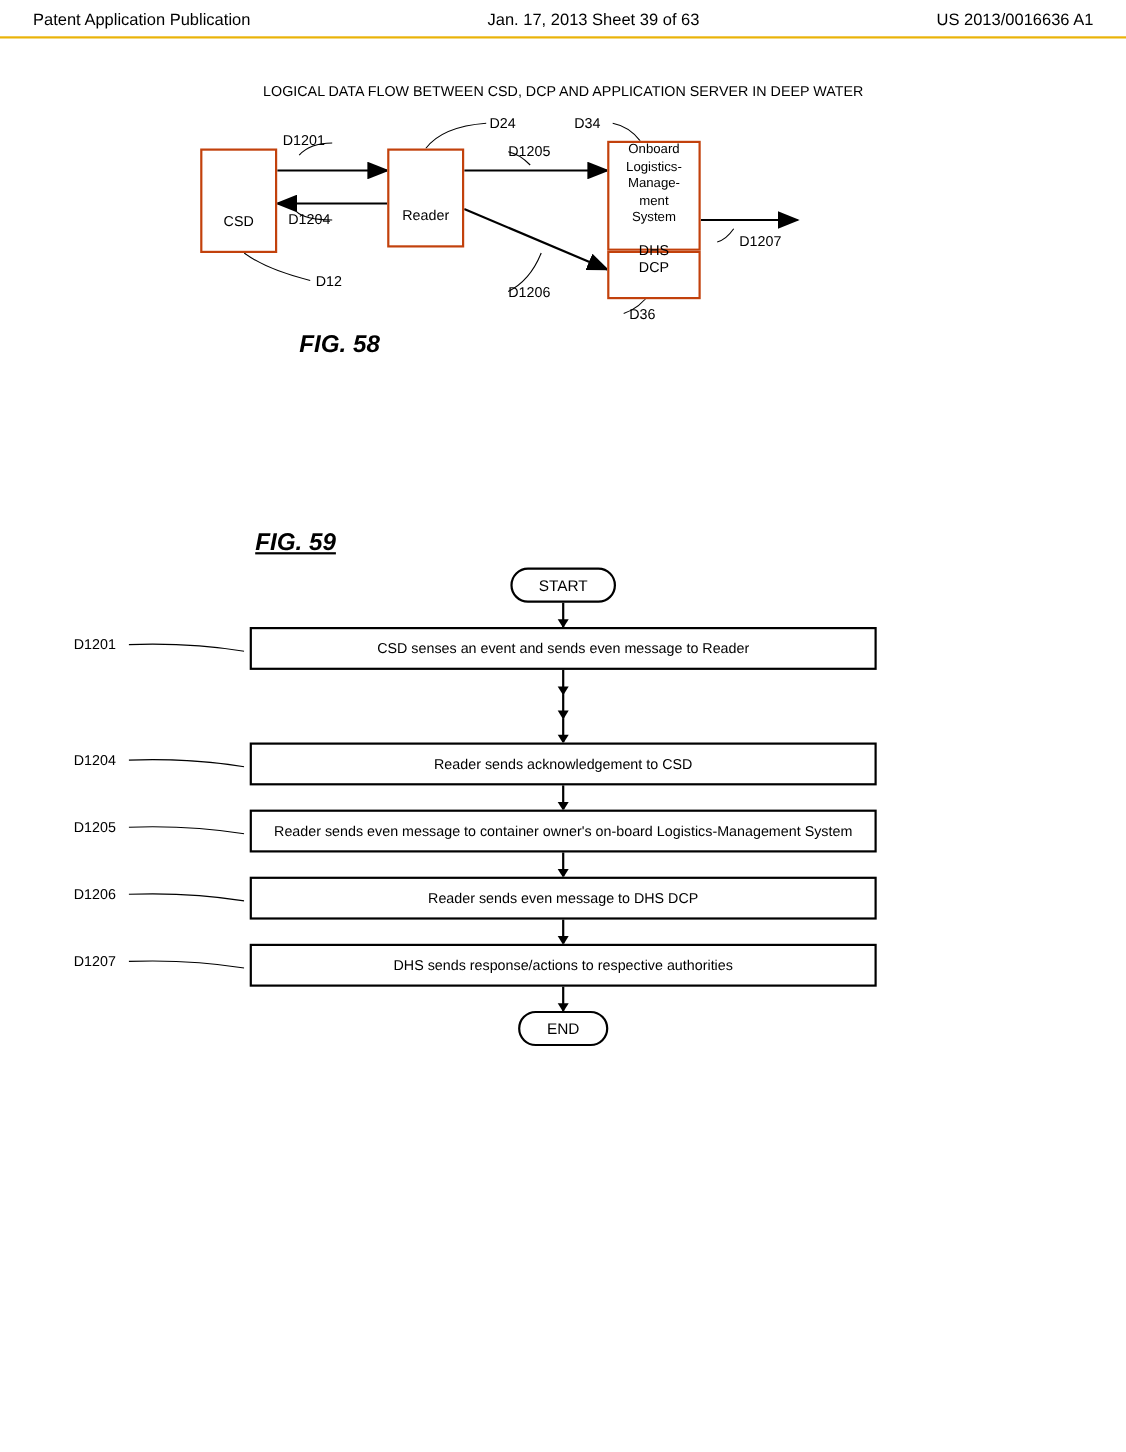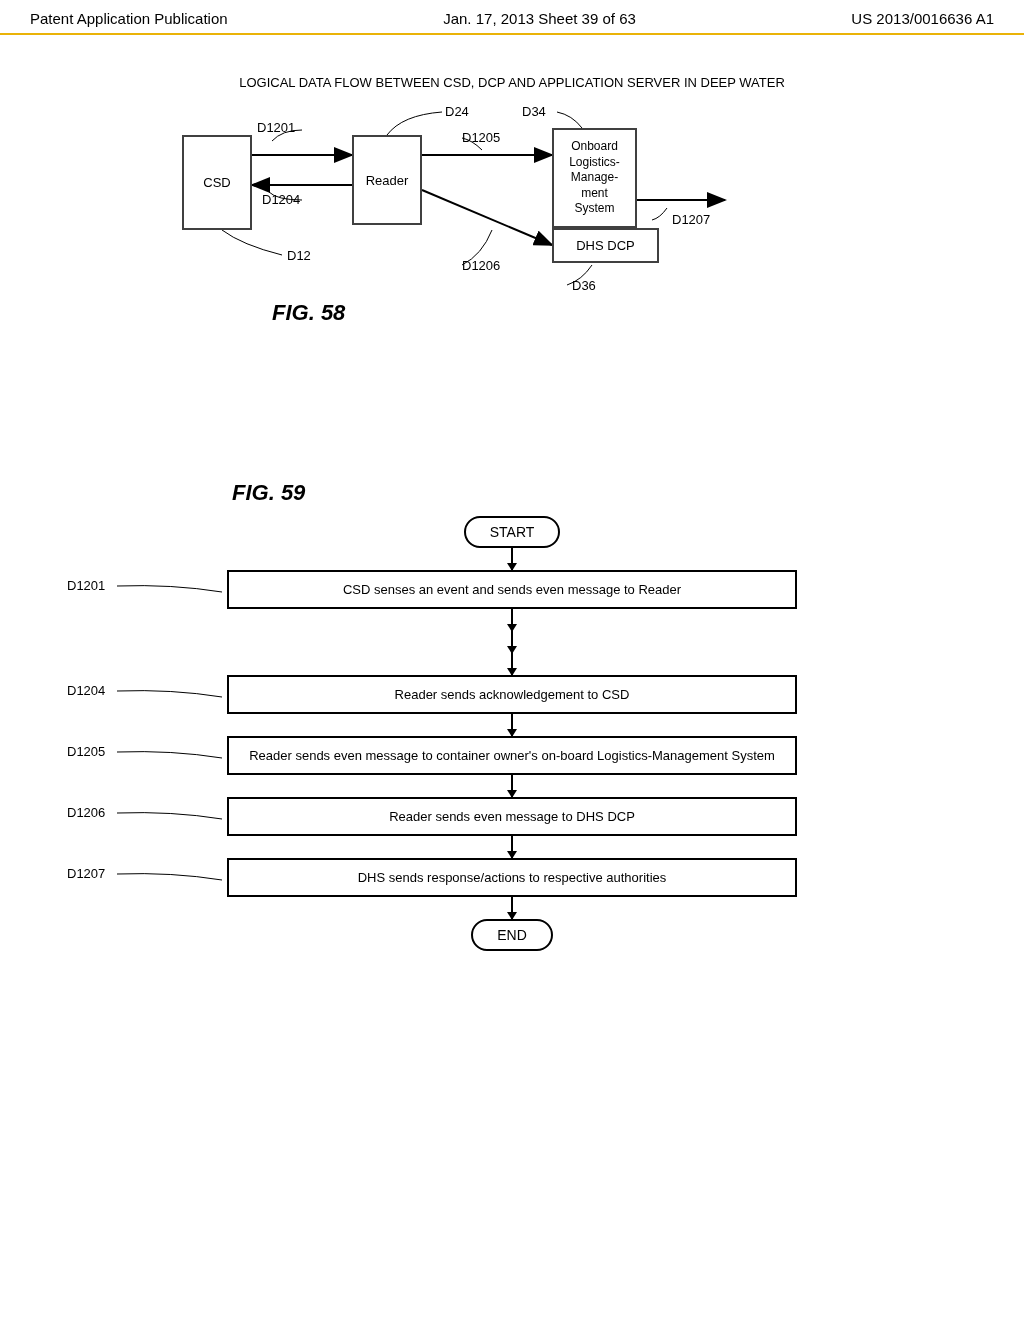--- a/index.html
+++ b/index.html
@@ -24,29 +24,29 @@
       margin-top: 40px;
     }
     .fig58-container {
       position: relative;
       width: 700px;
       height: 250px;
       margin: 10px auto 0 auto;
     }
     .box {
       position: absolute;
-      border: 2px solid #404040;
+      border: 2px solid #c2410c;
       background: #fff;
       font-size: 13px;
       text-align: center;
       display: flex;
       flex-direction: column;
-      justify-content: center;
+      justify-content: flex-end;
       align-items: center;
-      padding: 4px;
+      padding: 20px;
     }
     .label58 {
       position: absolute;
       font-size: 13px;
       white-space: nowrap;
     }
     .fig-label {
       font-weight: bold;
       font-style: italic;
       font-size: 22px;
@@ -62,20 +62,21 @@
       position: relative;
       width: 760px;
       margin: 130px auto 0 auto;
     }
     .fig59-label {
       font-weight: bold;
       font-style: italic;
       font-size: 22px;
       margin-bottom: 10px;
       margin-left: 100px;
+      text-decoration: underline;
     }
     .flow-col {
       display: flex;
       flex-direction: column;
       align-items: center;
       position: relative;
     }
     .terminal {
       border: 2px solid #000;
       border-radius: 18px;
@@ -184,21 +185,21 @@
   <div class="box" style="left:190px; top:35px; width:70px; height:90px;">
     <span>Reader</span>
   </div>
   <div class="box" style="left:390px; top:28px; width:85px; height:100px; font-size:12px; line-height:1.3;">
     <span>Onboard</span>
     <span>Logistics-</span>
     <span>Manage-</span>
     <span>ment</span>
     <span>System</span>
   </div>
-  <div class="box" style="left:390px; top:128px; width:107px; height:35px;">
+  <div class="box" style="left:390px; top:128px; width:85px; height:35px;">
     <span>DHS DCP</span>
   </div>
 
   <div class="label58" style="left:95px; top:20px;">D1201</div>
   <div class="label58" style="left:100px; top:92px;">D1204</div>
   <div class="label58" style="left:125px; top:148px;">D12</div>
   <div class="label58" style="left:283px; top:4px;">D24</div>
   <div class="label58" style="left:300px; top:30px;">D1205</div>
   <div class="label58" style="left:300px; top:158px;">D1206</div>
   <div class="label58" style="left:360px; top:4px;">D34</div>

